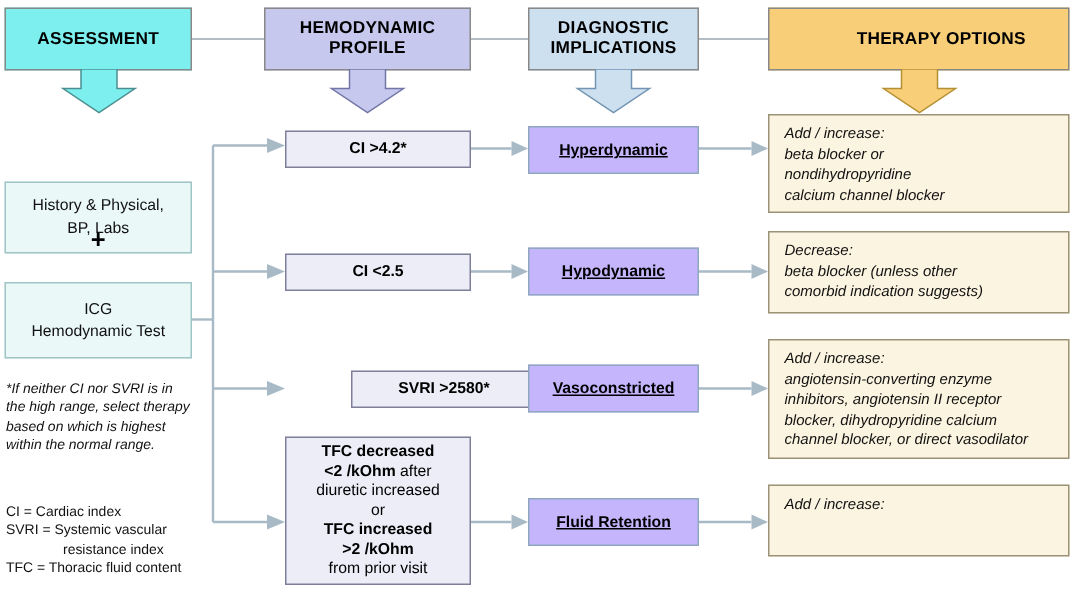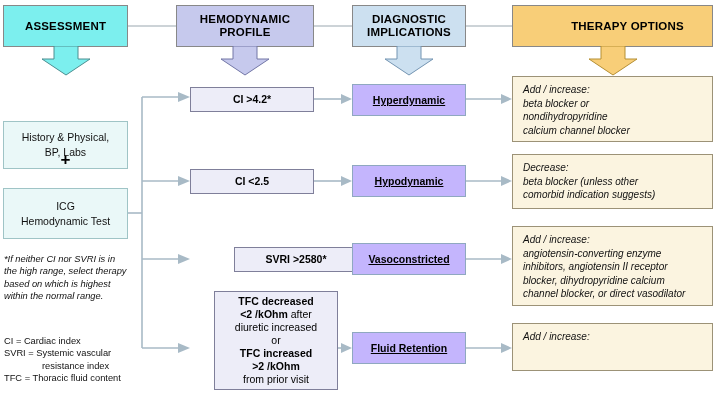--- a/index.html
+++ b/index.html
@@ -222,21 +222,21 @@
     <span>Vasoconstricted</span>
   </div>
   <div class="box ther" style="left:512px;top:226px;width:201px;height:80px;">
     <div>Add / increase:</div>
     <div>angiotensin-converting enzyme</div>
     <div>inhibitors, angiotensin II receptor</div>
     <div>blocker, dihydropyridine calcium</div>
     <div>channel blocker, or direct vasodilator</div>
   </div>
 
-  <div class="box profile" style="left:190px;top:291px;width:124px;height:99px;flex-direction:column;justify-content:center;margin-left:24px;">
+  <div class="box profile" style="left:190px;top:291px;width:124px;height:99px;flex-direction:column;justify-content:center;">
     <div><b>TFC decreased</b></div>
     <div><b>&lt;2 /kOhm</b><span class="thin"> after</span></div>
     <div class="thin">diuretic increased</div>
     <div class="thin">or</div>
     <div><b>TFC increased</b></div>
     <div><b>&gt;2 /kOhm</b></div>
     <div class="thin">from prior visit</div>
   </div>
   <div class="box diag" style="left:352px;top:332px;width:114px;height:32px;">
     <span>Fluid Retention</span>

